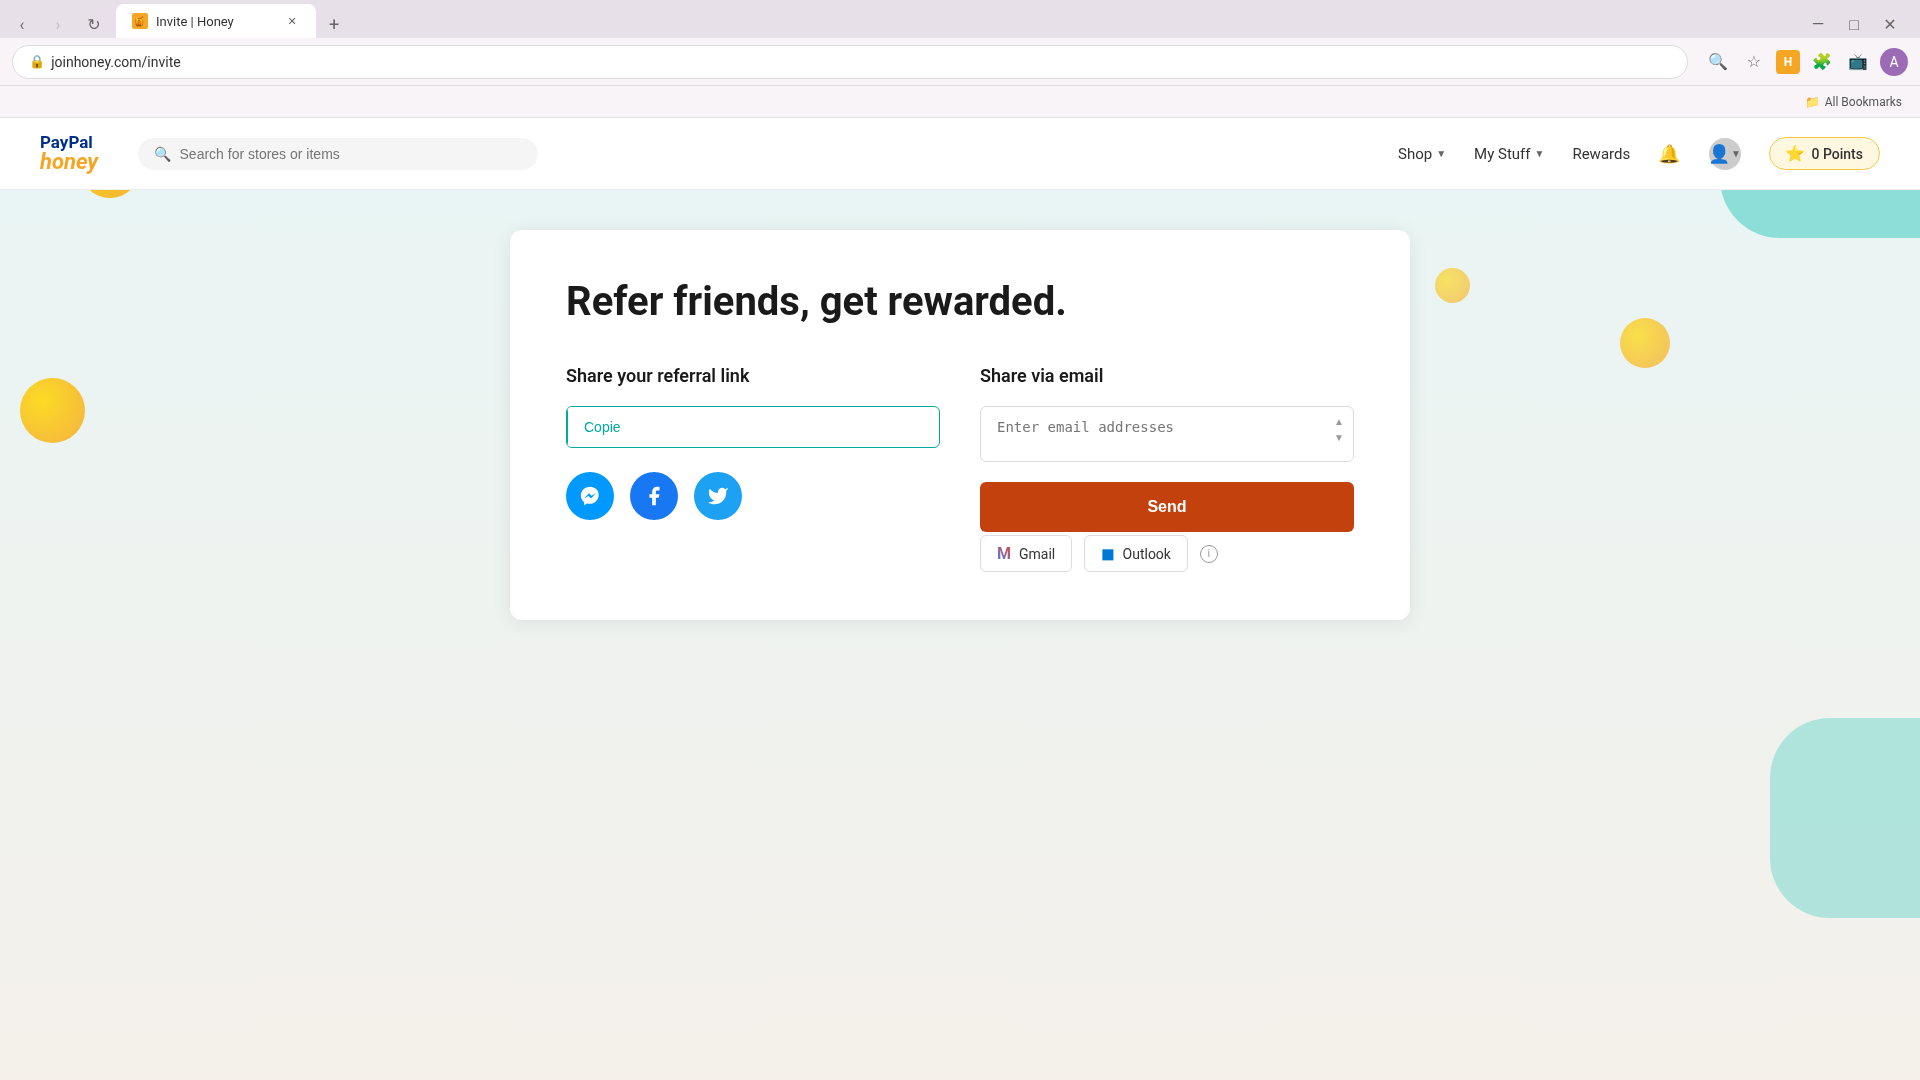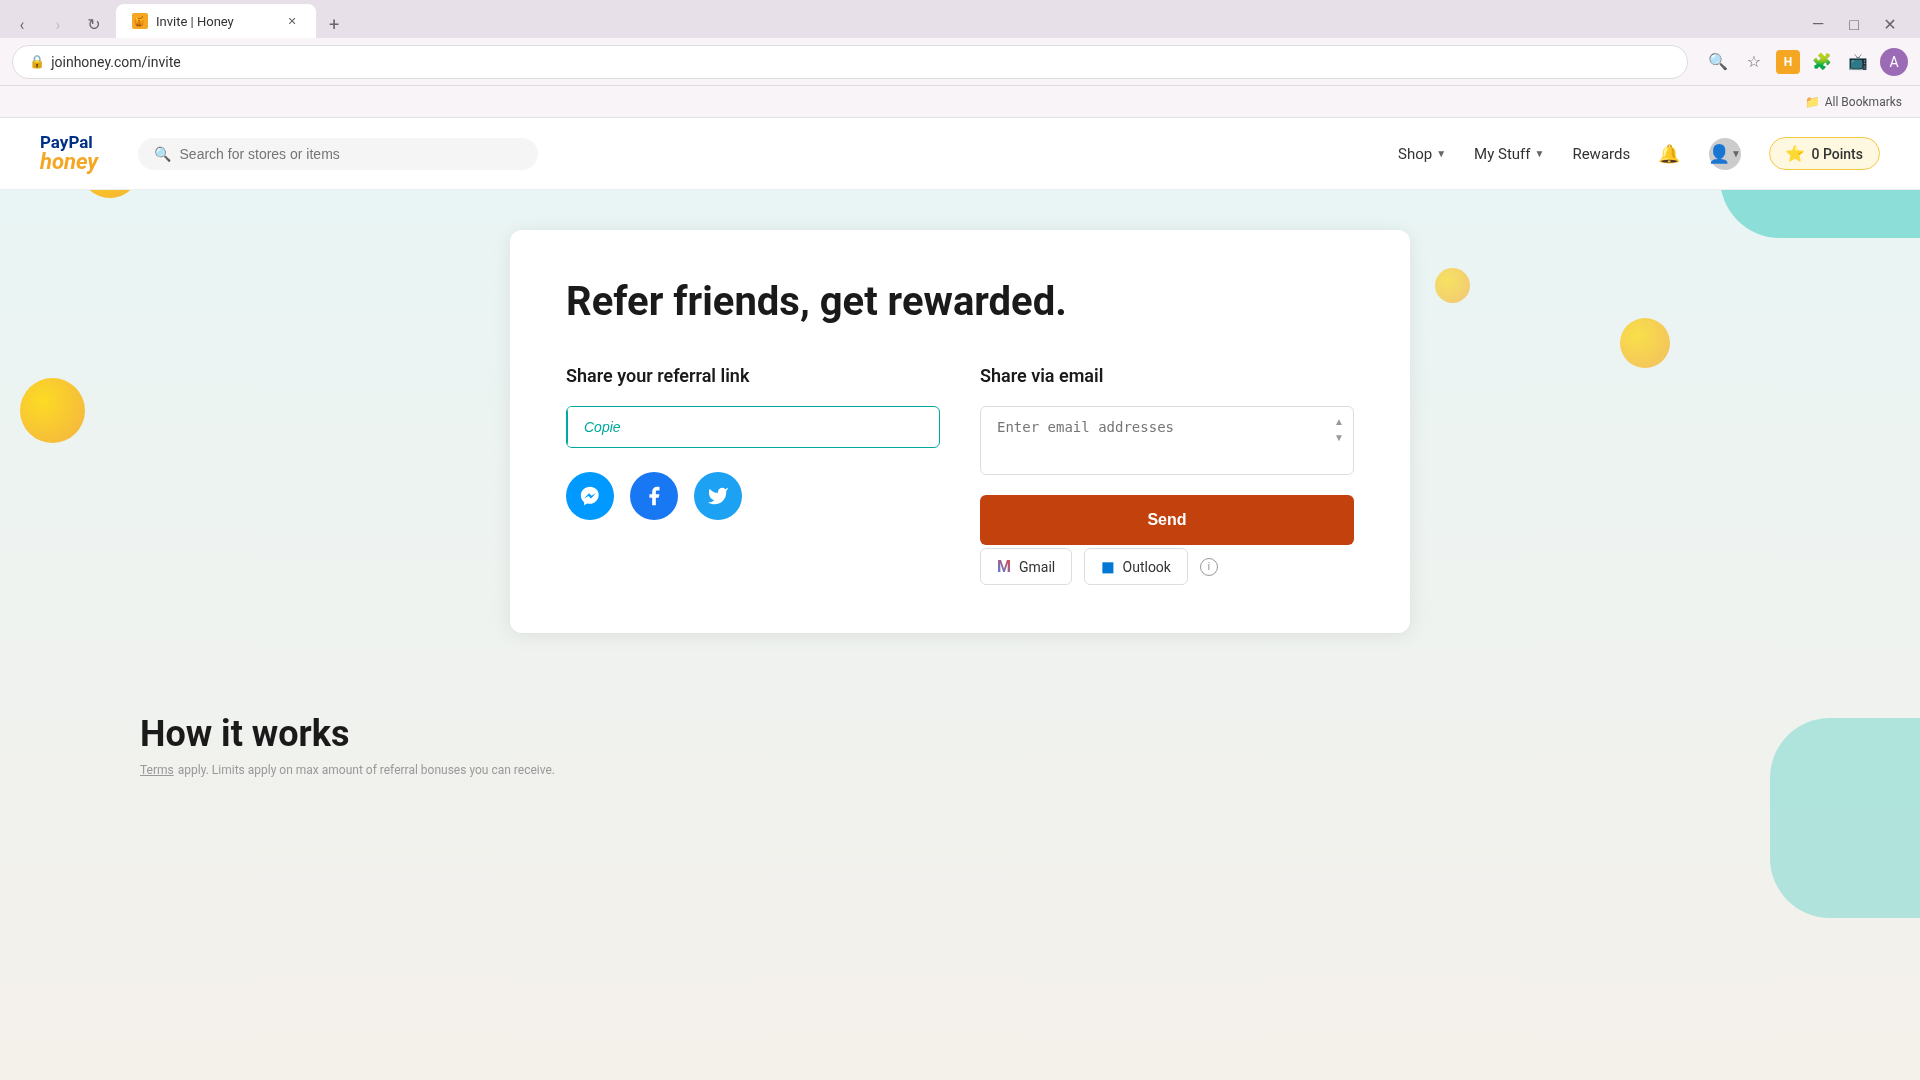--- a/index.html
+++ b/index.html
@@ -59,32 +59,32 @@
     .invite-card { background: white; border-radius: 12px; padding: 48px 56px; max-width: 900px; width: 100%; box-shadow: 0 2px 20px rgba(0,0,0,0.08); }
     .invite-title { font-size: 40px; font-weight: 700; color: #1a1a1a; margin-bottom: 40px; }
     .invite-sections { display: flex; gap: 40px; }
     .invite-left { flex: 1; }
     .invite-right { flex: 1; }
     .section-title { font-size: 18px; font-weight: 600; color: #1a1a1a; margin-bottom: 20px; }
 
     
     .referral-link-box { display: flex; border: 1.5px solid #00a99d; border-radius: 6px; overflow: hidden; margin-bottom: 24px; }
     .referral-link-input { flex: 1; padding: 12px 16px; font-size: 14px; color: #333; border: none; outline: none; }
-    .copy-btn { background: white; border: none; padding: 12px 16px; font-size: 14px; color: #00a99d; cursor: pointer; font-weight: 500; border-left: 1px solid #00a99d; font-style: italic; }
+    .copy-btn { background: white; border: none; padding: 12px 16px; font-size: 14px; color: #00a99d; cursor: pointer; font-weight: 500; border-left: 1px solid #00a99d; }
 
     
     .social-icons { display: flex; gap: 16px; }
     .social-icon { width: 48px; height: 48px; border-radius: 50%; display: flex; align-items: center; justify-content: center; cursor: pointer; color: white; font-size: 20px; font-weight: bold; }
     .social-messenger { background: #0099ff; }
     .social-facebook { background: #1877f2; }
     .social-twitter { background: #1da1f2; }
 
     
     .email-input-wrapper { position: relative; margin-bottom: 16px; }
-    .email-input { width: 100%; border: 1.5px solid #ddd; border-radius: 6px; padding: 12px 16px; font-size: 14px; color: #333; outline: none; height: 69px; resize: none; }
+    .email-input { width: 100%; border: 1.5px solid #ddd; border-radius: 6px; padding: 12px 16px; font-size: 14px; color: #333; outline: none; height: 56px; resize: none; }
     .email-scroll { position: absolute; right: 8px; top: 8px; display: flex; flex-direction: column; gap: 2px; }
     .scroll-arrow { width: 14px; height: 14px; display: flex; align-items: center; justify-content: center; color: #999; font-size: 10px; cursor: pointer; }
     .send-btn { width: 100%; background: #c2410c; color: white; border: none; border-radius: 6px; padding: 16px; font-size: 16px; font-weight: 600; cursor: pointer; margin-bottom: 3px; }
     .email-options { display: flex; align-items: center; gap: 12px; }
     .gmail-btn { display: flex; align-items: center; gap: 8px; border: 1.5px solid #ddd; border-radius: 6px; padding: 8px 16px; cursor: pointer; background: white; }
     .outlook-btn { display: flex; align-items: center; gap: 8px; border: 1.5px solid #ddd; border-radius: 6px; padding: 8px 16px; cursor: pointer; background: white; }
     .email-option-text { font-size: 14px; color: #333; }
     .info-icon { width: 18px; height: 18px; border-radius: 50%; border: 1.5px solid #999; display: flex; align-items: center; justify-content: center; font-size: 11px; color: #999; cursor: pointer; }
 
     
@@ -251,20 +251,13 @@
               <span class="outlook-o">◼</span>
               <span class="email-option-text">Outlook</span>
             </div>
             <div class="info-icon">i</div>
           </div>
         </div>
       </div>
     </div>
   </div>
 
-  <div class="how-it-works">
-    <h2 class="how-title">How it works</h2>
-    <div style="display:flex; align-items:baseline; gap:4px; margin-bottom:60px;">
-      <span class="terms-text">Terms</span>
-      <span class="terms-apply">apply. Limits apply on max amount of referral bonuses you can receive.</span>
-    </div>
-  </div>
 </div>
 
 </body></html>

